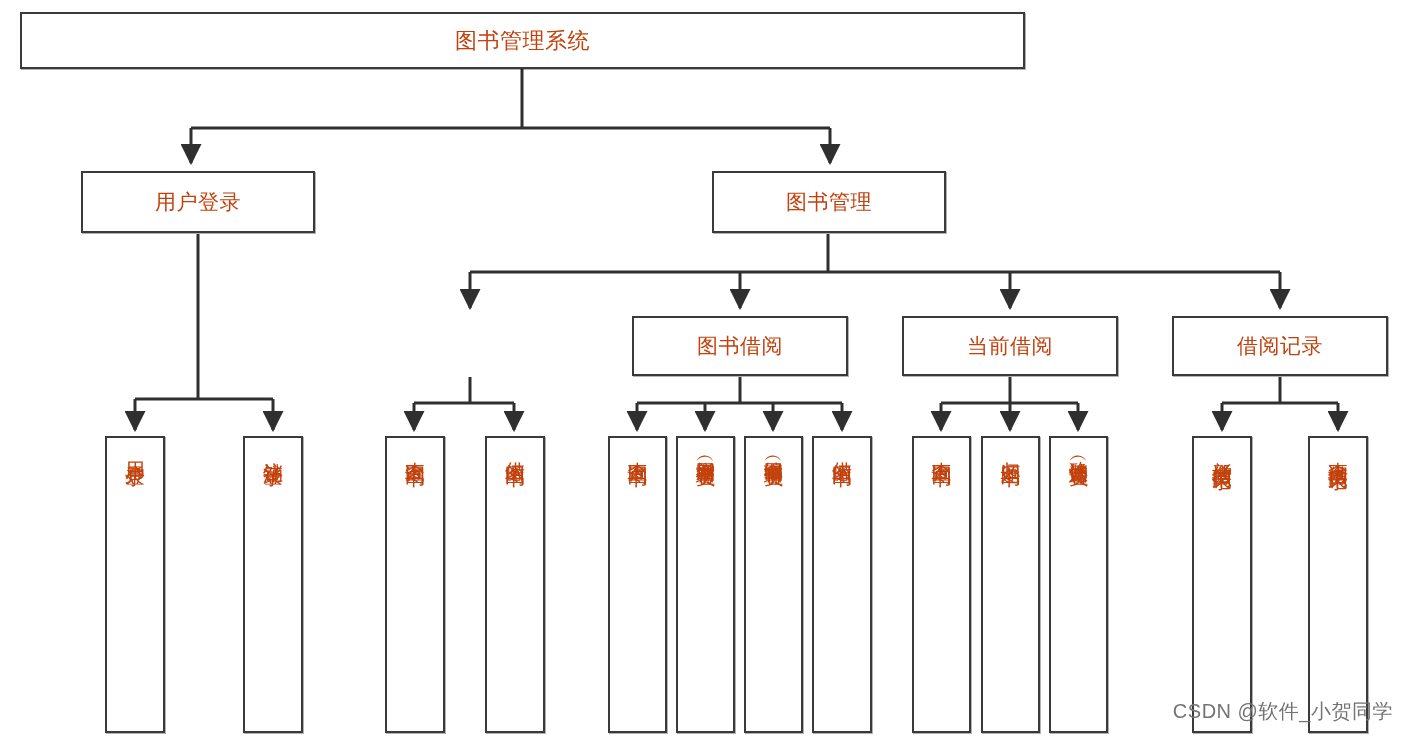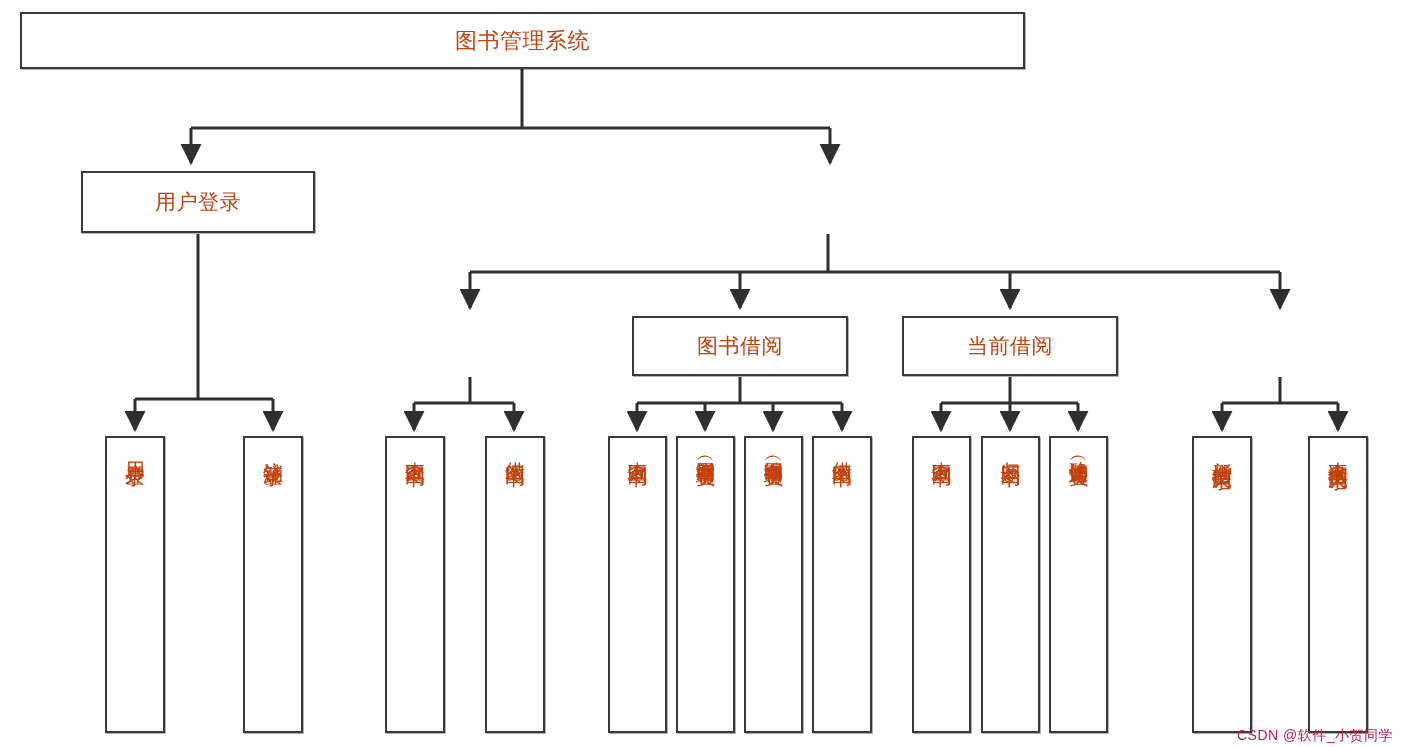--- a/index.html
+++ b/index.html
@@ -60,23 +60,23 @@
     font-size: 20px;
     line-height: 1.05;
     letter-spacing: 2px;
     white-space: nowrap;
   }
   .node.v.tall .lbl { font-size: 19px; letter-spacing: 1px; }
 
   #watermark {
     position: absolute;
     right: 12px;
-    bottom: 2px;
-    font-size: 14px;
-    color: #be185d;
+    bottom: 22px;
+    font-size: 20px;
+    color: #737373;
     letter-spacing: 0.5px;
     user-select: none;
     white-space: nowrap;
   }
 </style>
 </head>
 <body>
 
 <div id="canvas">
 
@@ -131,27 +131,33 @@
   </svg>
 
   <div class="node h root" style="left:20px; top:12px; width:1005px; height:57px;">
     <span class="lbl">图书管理系统</span>
   </div>
 
   <div class="node h" style="left:81px; top:171px; width:234px; height:62px;">
     <span class="lbl">用户登录</span>
   </div>
 
+  <div class="node h" style="left:712px; top:171px; width:234px; height:62px;">
+    <span class="lbl">图书管理</span>
+  </div>
 
   <div class="node h" style="left:632px; top:316px; width:216px; height:60px;">
     <span class="lbl">图书借阅</span>
   </div>
   <div class="node h" style="left:902px; top:316px; width:216px; height:60px;">
     <span class="lbl">当前借阅</span>
   </div>
+  <div class="node h" style="left:1172px; top:316px; width:216px; height:60px;">
+    <span class="lbl">借阅记录</span>
+  </div>
 
   <div class="node v" style="left:105px; top:436px; width:60px; height:297px;">
     <span class="lbl">用户登录</span>
   </div>
   <div class="node v" style="left:243px; top:436px; width:60px; height:297px;">
     <span class="lbl">注销登录</span>
   </div>
 
   <div class="node v" style="left:385px; top:436px; width:60px; height:297px;">
     <span class="lbl">查询图书</span>

